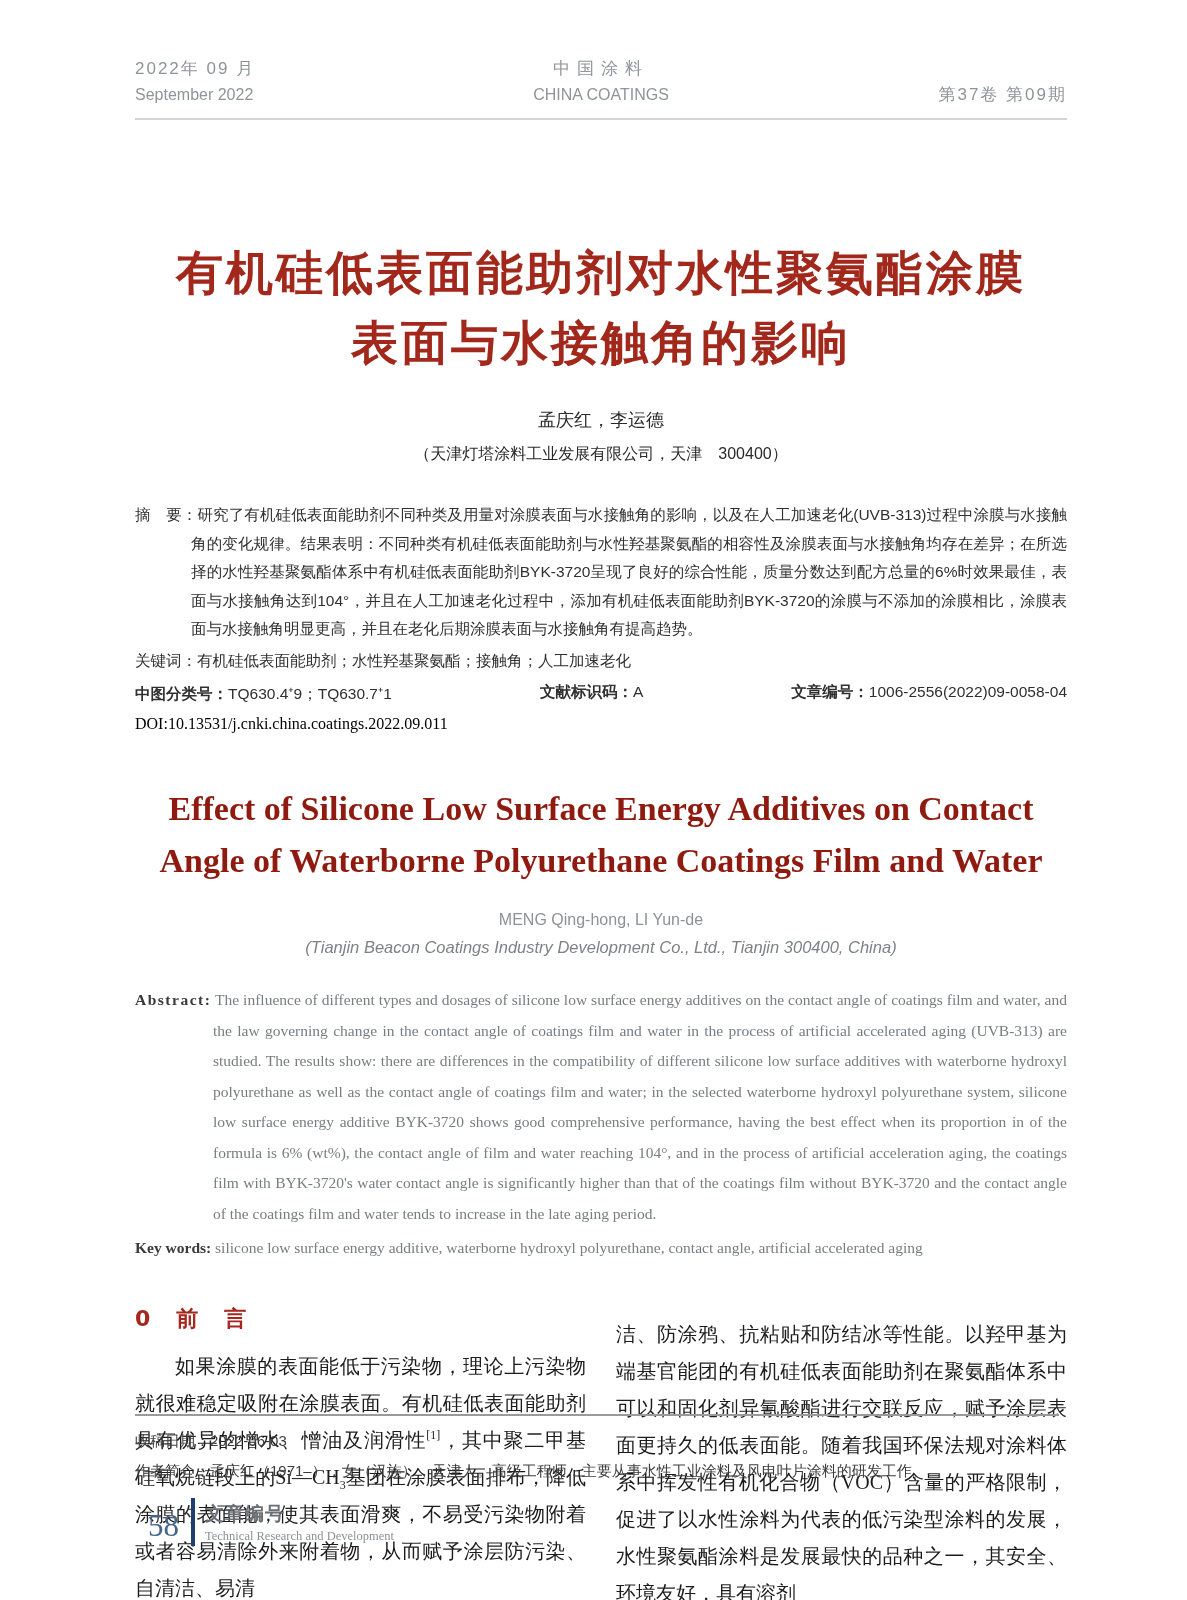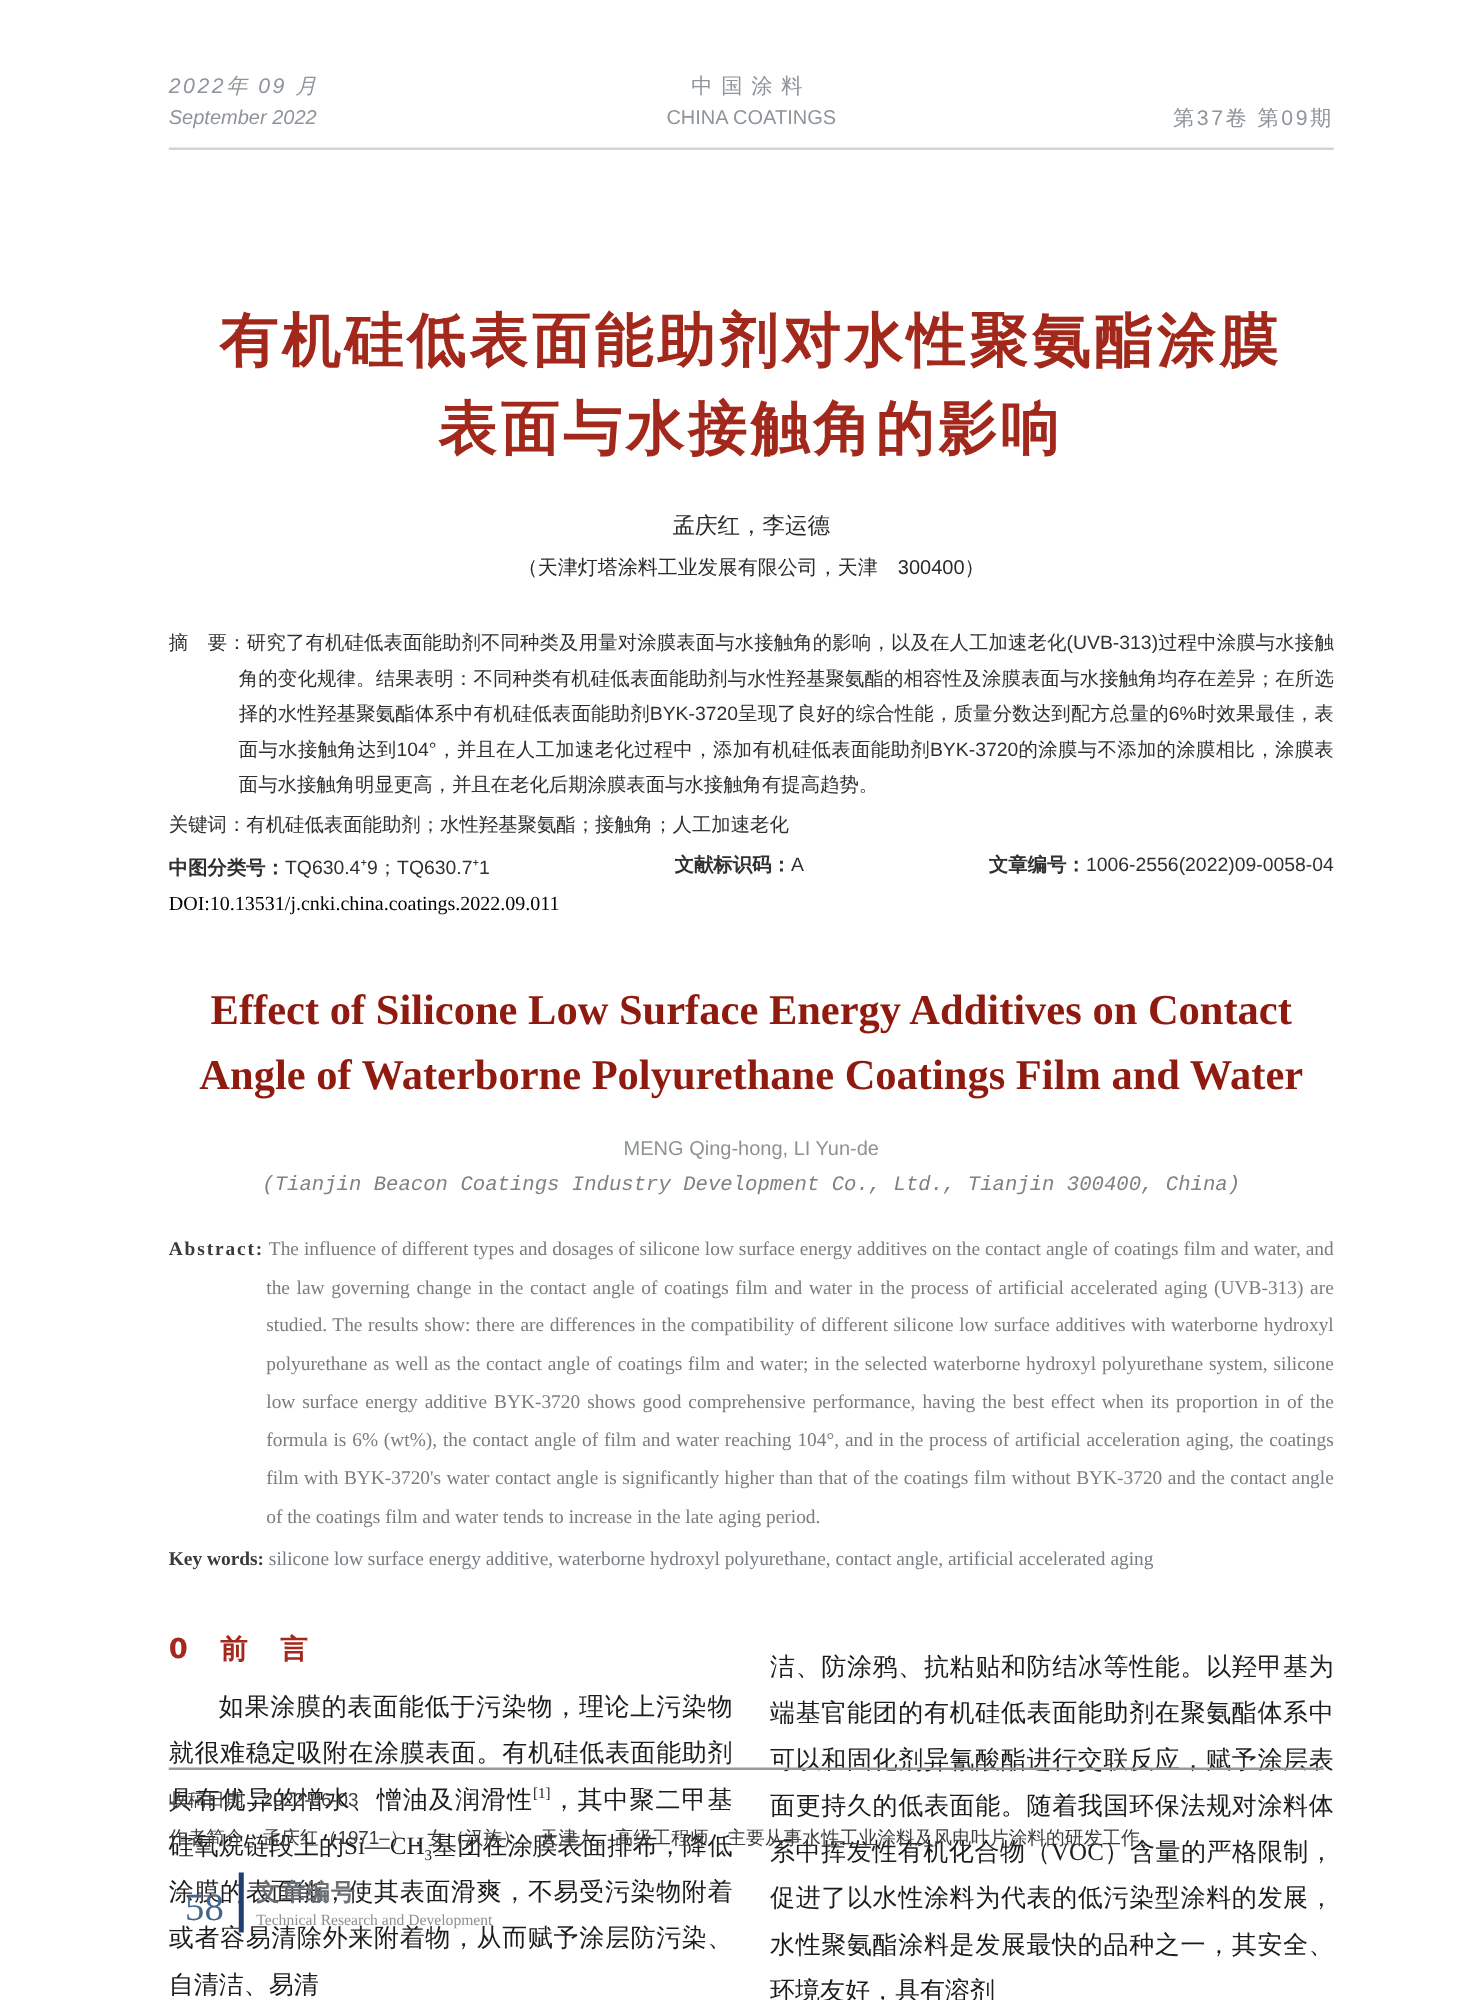--- a/index.html
+++ b/index.html
@@ -19,21 +19,21 @@
   
   .journal-header {
     display: flex;
     justify-content: space-between;
     align-items: flex-end;
     color: #8e9499;
     border-bottom: 2px solid #d4d4d4;
     padding-bottom: 10px;
   }
   .jh-col { line-height: 26px; font-size: 16px; }
-  .jh-left  { text-align: left;  width: 33%; font-style: italic; }
+  .jh-left  { text-align: left;  width: 33%; }
   .jh-center{ text-align: center; width: 34%; }
   .jh-right { text-align: right; width: 33%; }
   .jh-zh { font-size: 17px; letter-spacing: 2px; }
   .jh-center .jh-zh { letter-spacing: 7px; }
   .jh-en { font-size: 16px; }
 
   
   .title-zh {
     margin-top: 118px;
     text-align: center;
@@ -88,21 +88,21 @@
     font-family: "Liberation Serif", serif;
     font-weight: 700;
     font-size: 34px;
     line-height: 52px;
     color: #8f1b10;
   }
   .authors-en { margin-top: 24px; text-align: center; font-size: 16px; color: #8d9296; }
   .affil-en {
     margin-top: 9px;
     text-align: center;
-    font-family: Liberation Mono, monospace;
+    font-family: Liberation Sans, sans-serif;
     font-style: italic;
     font-size: 16.5px;
     color: #7d8286;
   }
 
   
   .abs-en {
     margin-top: 28px;
     font-family: "Liberation Serif", serif;
     font-size: 15.5px;

